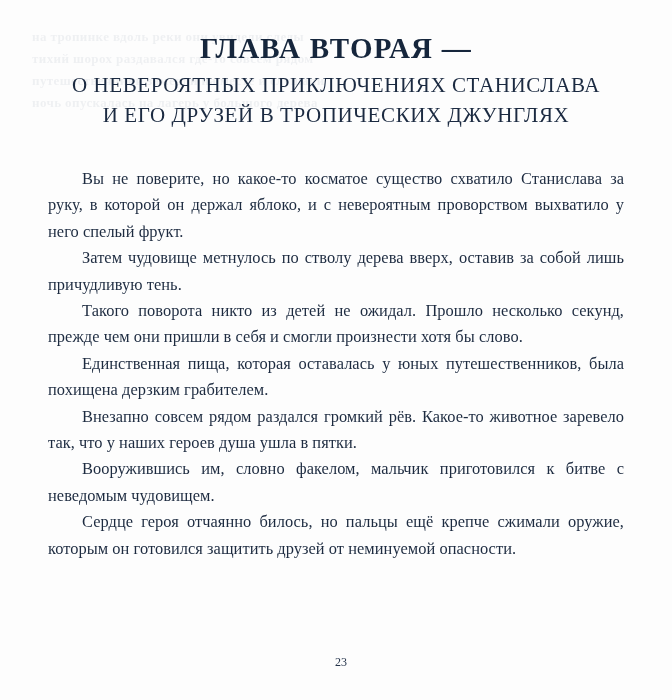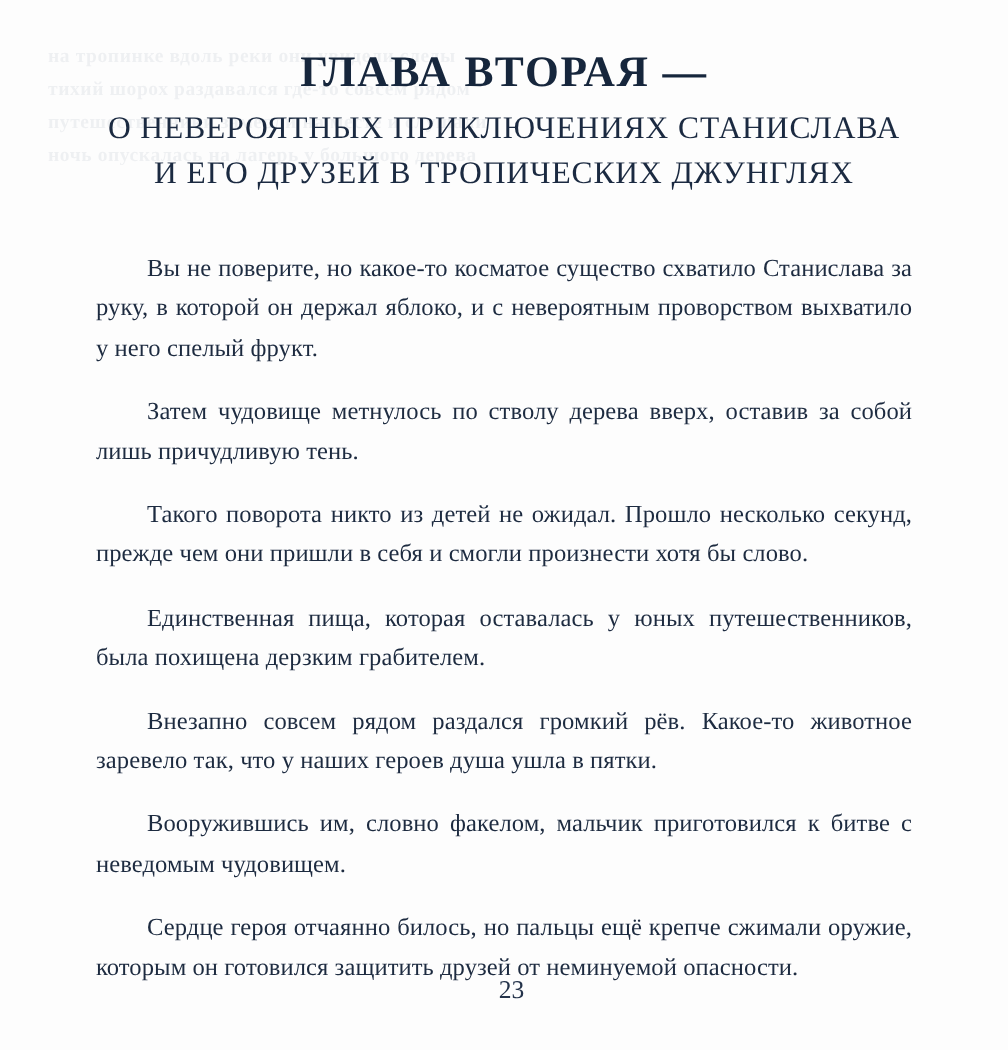--- a/index.html
+++ b/index.html
@@ -72,31 +72,31 @@
 
   .body-text {
     position: relative;
     font-size: 16.4px;
     line-height: 26.4px;
     text-align: justify;
     color: #1d2b40;
     letter-spacing: 0.05px;
   }
   .body-text p {
-    margin: 16px;
+    margin: 0;
     text-indent: 34px;
   }
 
   .page-number {
     position: absolute;
     left: 0;
     right: 0;
     bottom: 30px;
     text-align: center;
-    font-size: 17px;
+    font-size: 12px;
     color: #24334a;
     padding-left: 10px;
   }
 </style>
 </head>
 <body>
 
 <div class="page">
 
   <div class="ghost-layer">

